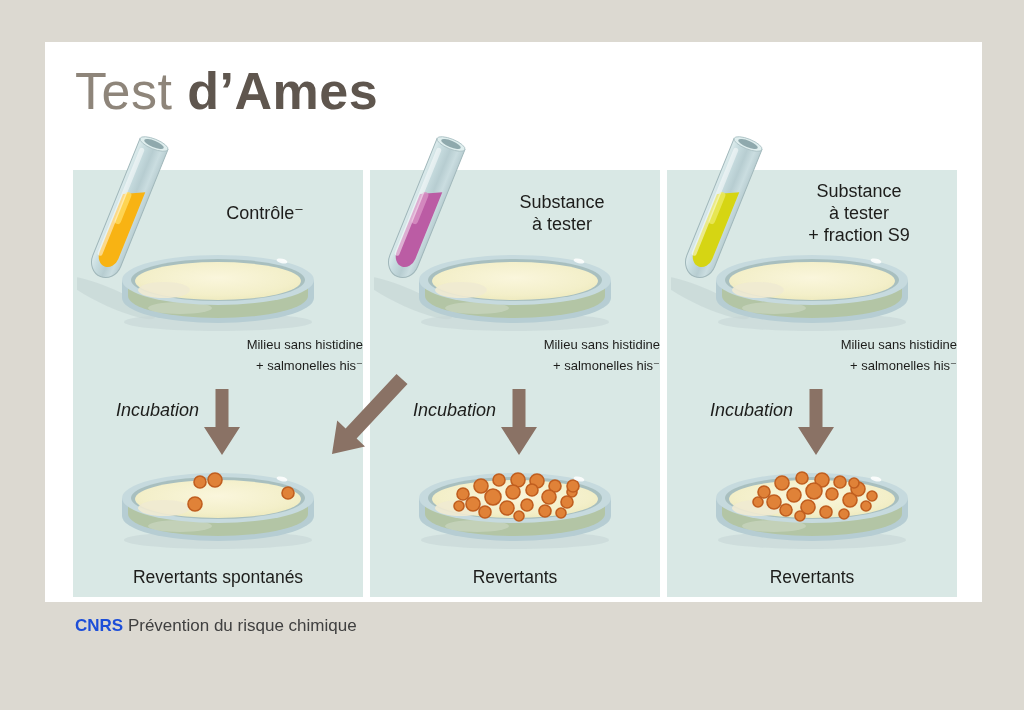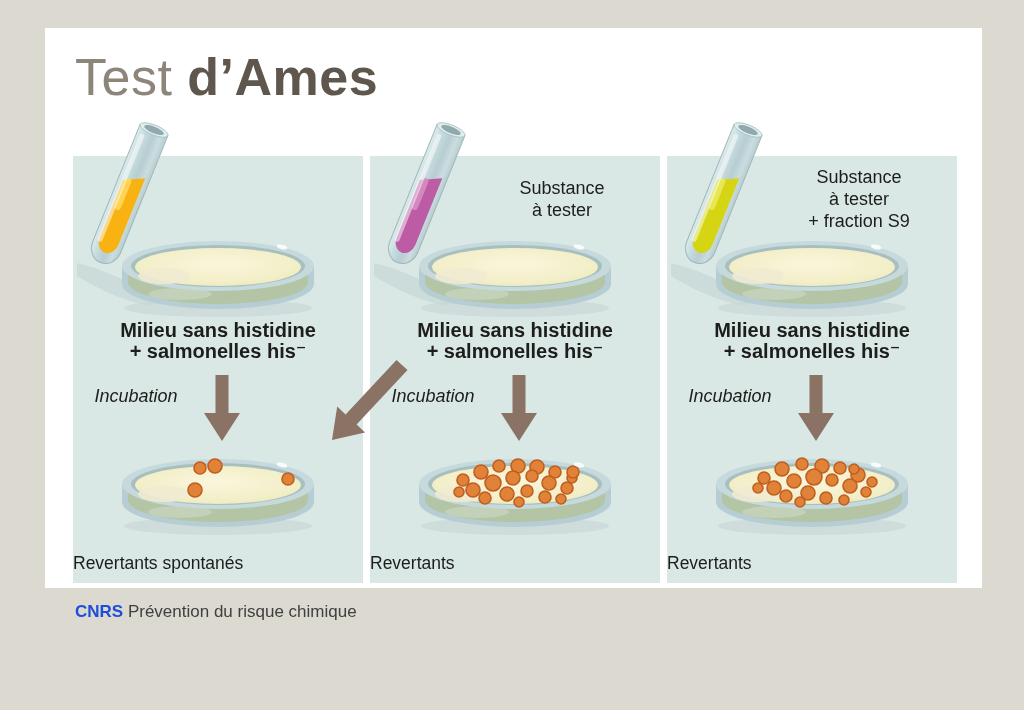--- a/index.html
+++ b/index.html
@@ -3,21 +3,21 @@
 <meta charset="utf-8">
 <style>
   html,body{margin:0;padding:0;}
   body{
     width:1024px;height:710px;position:relative;overflow:hidden;
     background:var(--c-background,#dcd9d1);
     font-family:"Liberation Sans","DejaVu Sans",sans-serif;
     color:var(--c-text,#1d1d1b);
   }
   .card{
-    position:absolute;left:45px;top:28px;width:937px;height:560px;
+    position:absolute;left:45px;top:42px;width:937px;height:560px;
     background:var(--c-card,#fff);
   }
   .title{
     position:absolute;left:30px;top:20px;
     font-size:52px;line-height:58px;letter-spacing:.5px;white-space:nowrap;
   }
   .title .t-light{color:var(--c-title_prefix,#8e857a);font-weight:400;}
   .title .t-bold{color:var(--c-title_emphasis,#5f564e);font-weight:700;}
   .panels-row{
     position:absolute;left:28px;top:128px;width:884px;height:427px;
@@ -33,36 +33,36 @@
     display:flex;align-items:center;justify-content:center;
     text-align:center;white-space:pre-line;
     font-size:18px;line-height:22px;
   }
   .dish{position:absolute;left:45px;width:200px;height:88px;}
   .dish-top{top:76px;}
   .dish-bottom{top:294px;}
   .dish svg{display:block;width:200px;height:88px;}
   .mid-label{
     position:absolute;top:164px;left:0;right:0;
-    text-align:center;white-space:pre-line;
-    font-size:20px;line-height:21px;font-weight:bold;
+    text-align:right;white-space:pre-line;
+    font-size:13px;line-height:21px;
   }
   .incubation{
     position:absolute;top:230px;left:0;width:126px;
-    text-align:center;font-style:italic;font-size:18px;
+    text-align:right;font-style:italic;font-size:18px;
   }
   .down-arrow{position:absolute;left:130px;top:219px;width:38px;height:66px;}
   .arrow-fill{fill:var(--c-arrow,#8a7265);}
   .overlay{
     position:absolute;left:0;top:0;width:884px;height:427px;
     pointer-events:none;
   }
   .bottom-label{
     position:absolute;top:397px;left:0;right:0;
-    text-align:left;font-size:17.5px;
+    text-align:center;font-size:17.5px;
   }
   .credit{
     position:absolute;left:30px;top:574px;font-size:17px;white-space:nowrap;
   }
   .credit .c-org{font-weight:700;color:#1d4ed8;}
   .credit .c-text{color:#404040;}
   .defs-holder{position:absolute;width:0;height:0;}
 </style>
 </head>
 <body style="--c-background: #dcd9d1; --c-card: #ffffff; --c-panel: #d9e8e5; --c-title_prefix: #8e857a; --c-title_emphasis: #5f564e; --c-text: #1d1d1b; --c-arrow: #8a7265; --c-tube_glass: #bfd4d7; --c-dish_rim: #c6dade; --c-dish_wall: #b3c5a5; --c-agar: #f2eec6; --c-colony: #e08238; --c-colony_edge: #c05e1f;">
@@ -99,20 +99,21 @@
       <g transform="translate(62,8) rotate(22 15 6)">
         <path d="M0,6 L0,132 A15,17 0 0 0 30,132 L30,6 Z" fill="url(#glassGrad)" stroke="#a0b7ba" stroke-width="1"></path>
         <path d="M5,64 L25,54 L25,126 A10,12 0 0 1 5,126 Z" fill="#f8b313"></path>
         <rect x="7" y="60" width="6.5" height="34" rx="3.2" opacity="0.85" fill="#ffd95e"></rect>
         <rect x="3.5" y="14" width="5" height="116" rx="2.5" fill="#ffffff" opacity="0.5"></rect>
         <ellipse cx="15" cy="6" rx="15" ry="5" fill="#dfeeee" stroke="#a8bfc2" stroke-width="0.8"></ellipse>
         <ellipse cx="15" cy="6" rx="10.5" ry="3.2" fill="#8fa9ad"></ellipse>
       </g>
     </svg>
 
+    <div class="panel-label">Contrôle⁻</div>
 
     <div class="dish dish-top">
       <svg viewBox="0 0 200 88">
         <ellipse cx="100" cy="76" rx="94" ry="9" fill="#c6d5d5" opacity="0.6"></ellipse>
         <path d="M4,34 L4,52 A96,25 0 0 0 196,52 L196,34 Z" fill="#b6cdd3"></path>
         <path d="M10,36 L10,50 A90,22 0 0 0 190,50 L190,36 Z" fill="#b3c5a5"></path>
         <ellipse cx="62" cy="62" rx="32" ry="6" fill="#ffffff" opacity="0.22"></ellipse>
         <ellipse cx="100" cy="34" rx="96" ry="25" fill="#c6dade"></ellipse>
         <ellipse cx="100" cy="34" rx="87" ry="21" fill="#a8bfbf"></ellipse>
         <ellipse cx="100" cy="35" rx="83" ry="19" fill="url(#agarGrad)"></ellipse>

